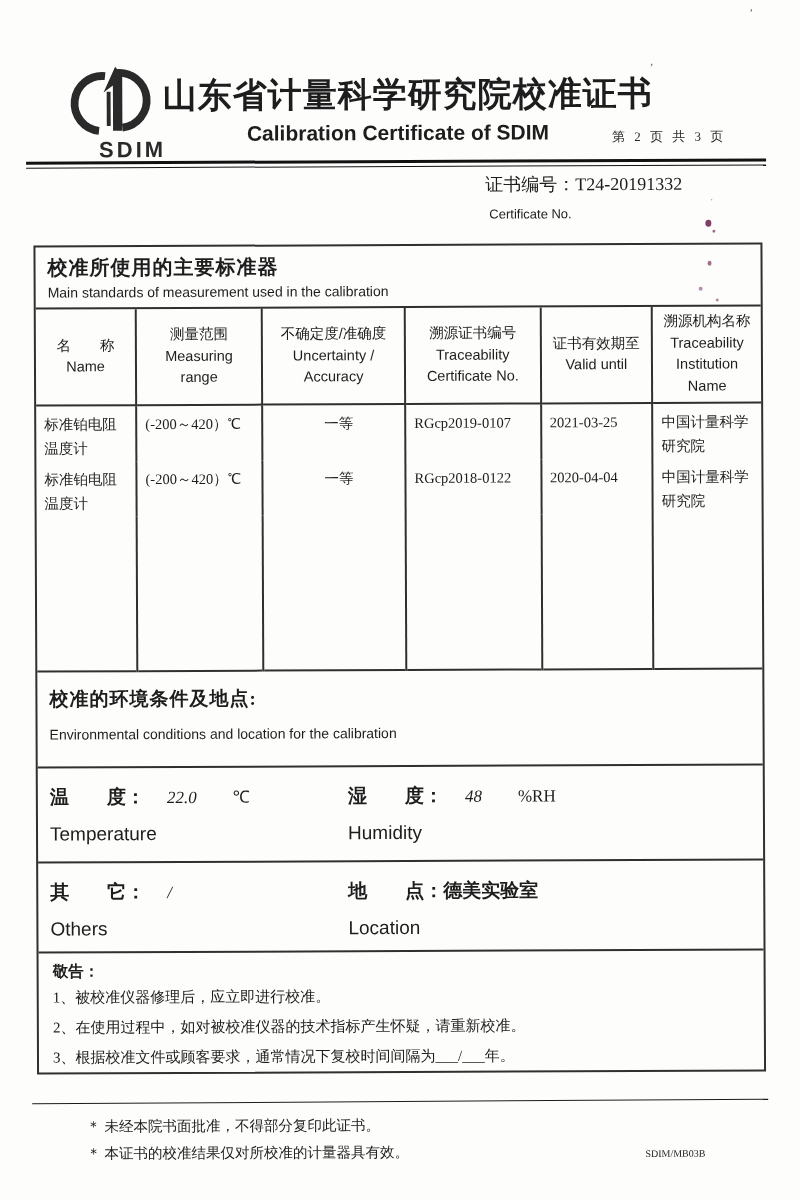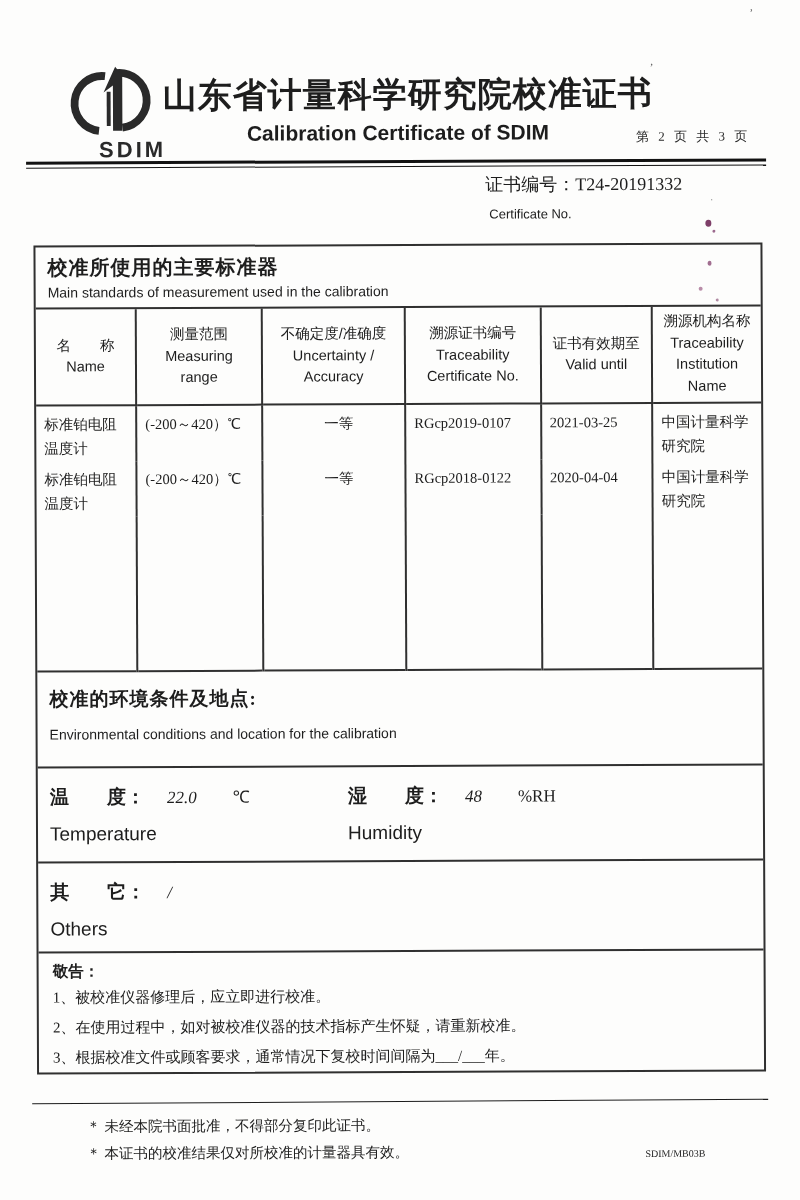--- a/index.html
+++ b/index.html
@@ -27,21 +27,21 @@
     text-align: center; font-size: 34px; font-weight: 600;
     letter-spacing: 1px; white-space: nowrap;
   }
   .title-en {
     position: absolute; left: 165px; top: 121px; width: 470px;
     text-align: center; font-size: 21px; font-weight: bold;
     font-family: "Liberation Sans", sans-serif; white-space: nowrap;
   }
   .page-info {
     position: absolute; left: 614px; top: 129px;
-    font-size: 13px; letter-spacing: 3px; color: #2b2b2b; white-space: nowrap; margin-left: 24px;
+    font-size: 13px; letter-spacing: 3px; color: #2b2b2b; white-space: nowrap;
   }
   .rule-double {
     position: absolute; left: 28px; top: 160px; width: 740px; height: 3px;
     border-top: 3px solid #121212; border-bottom: 1.5px solid #121212;
   }
   .cert-no { position: absolute; left: 487px; top: 173px; font-size: 18px; white-space: nowrap; }
   .cert-no-en {
     position: absolute; left: 491px; top: 207px; font-size: 13px;
     font-family: "Liberation Sans", sans-serif; color: #222;
   }
@@ -209,20 +209,24 @@
         <span class="zlabel">湿　　度：</span><span class="val">48</span><span class="unit">%RH</span>
         <span class="elabel">Humidity</span>
       </div>
     </div>
 
     <div class="env-row r2 sec-divider">
       <div class="field f-left">
         <span class="zlabel">其　　它：</span><span class="val">/</span>
         <span class="elabel">Others</span>
       </div>
+      <div class="field f-right">
+        <span class="zlabel">地　　点：</span><span class="zlabel">德美实验室</span>
+        <span class="elabel">Location</span>
+      </div>
     </div>
 
     <div class="notice">
       <div class="ntitle">敬告：</div>
       <div class="nitem">1、被校准仪器修理后，应立即进行校准。</div>
       <div class="nitem">2、在使用过程中，如对被校准仪器的技术指标产生怀疑，请重新校准。</div>
       <div class="nitem">3、根据校准文件或顾客要求，通常情况下复校时间间隔为___/___年。</div>
     </div>
 
   </div>

